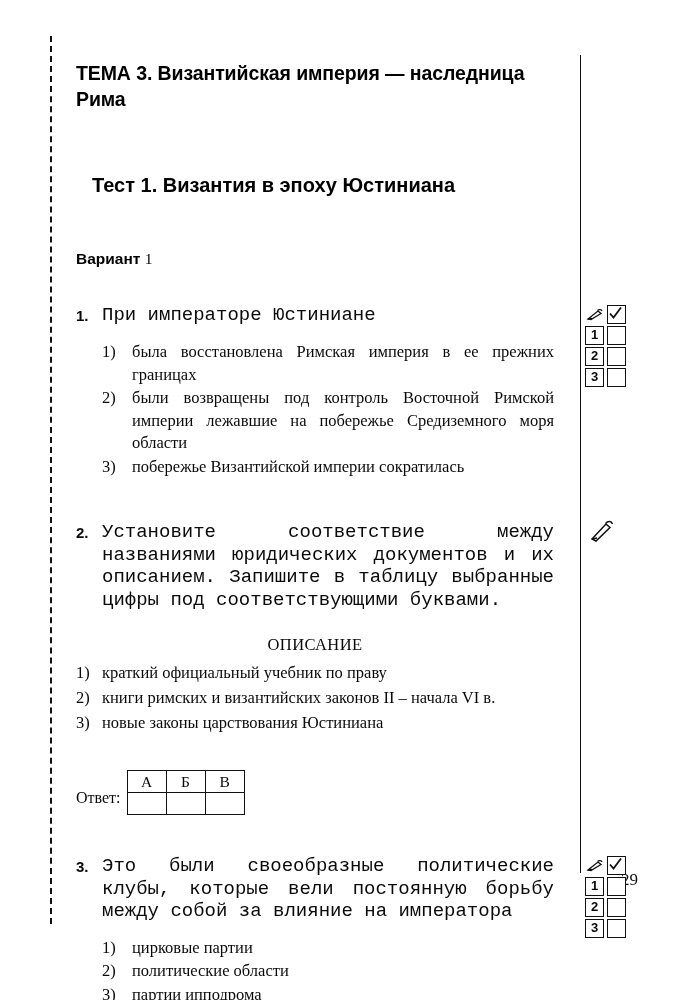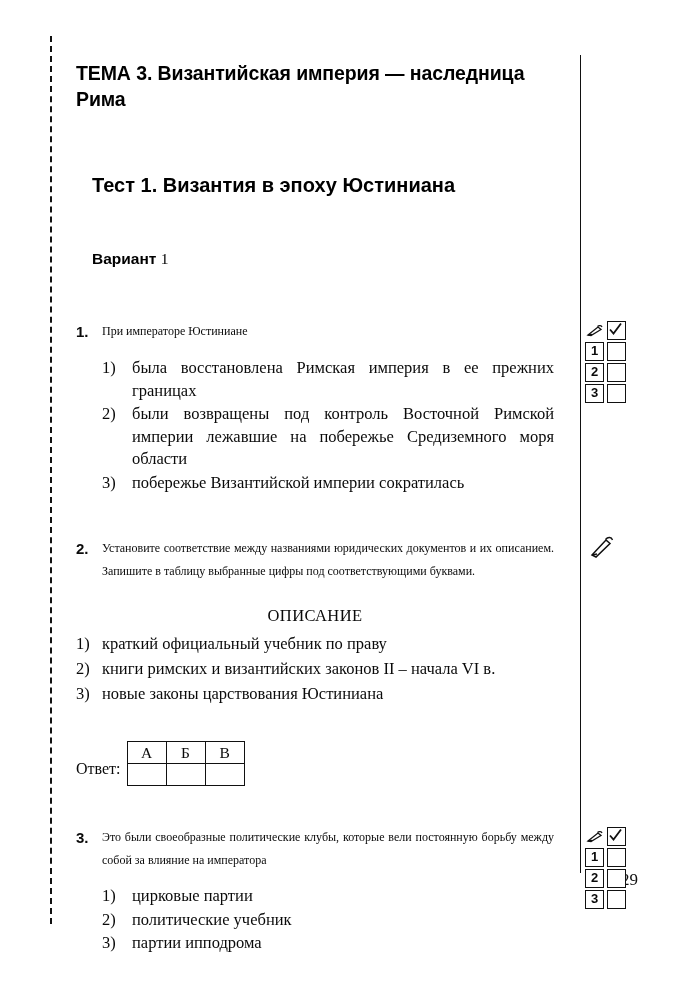--- a/index.html
+++ b/index.html
@@ -65,21 +65,21 @@
     font-size: 20px;
     line-height: 24px;
     margin: 16px;
     padding-top: 45px;
     color: #000;
   }
   .variant {
     font-family: "Liberation Sans", "DejaVu Sans", sans-serif;
     font-weight: bold;
     font-size: 15.5px;
-    margin: 16px;
+    margin: 0;
     padding-top: 37px;
     color: #000;
   }
   .variant .variant-num {
     font-family: "Liberation Serif", "DejaVu Serif", serif;
     font-weight: normal;
   }
 
   
   .question {
@@ -94,22 +94,23 @@
     font-family: "Liberation Sans", "DejaVu Sans", sans-serif;
     font-weight: bold;
     font-size: 15px;
     width: 26px;
     flex: 0 0 26px;
     line-height: 22px;
     padding-top: 1px;
   }
   .q-stem {
     flex: 1 1 auto;
-    font-size: 12px;
+    font-size: 19px;
     line-height: 22.5px;
+    font-family: Liberation Mono, monospace;
   }
   .q-stem.justify {
     text-align: justify;
     text-align-last: left;
   }
 
   .options {
     margin: 0;
     padding: 14px 0 0 0;
     list-style: none;
@@ -374,21 +375,21 @@
       <div class="q-num">3.</div>
       <div class="q-stem justify">Это были своеобразные политические клубы, которые вели постоянную борьбу между собой за влияние на императора</div>
     </div>
     <ul class="options">
       <li>
         <span class="opt-marker">1)</span>
         <span class="opt-text">цирковые партии</span>
       </li>
       <li>
         <span class="opt-marker">2)</span>
-        <span class="opt-text">политические учебник</span>
+        <span class="opt-text">политические области</span>
       </li>
       <li>
         <span class="opt-marker">3)</span>
         <span class="opt-text">партии ипподрома</span>
       </li>
     </ul>
 
     <div class="answer-widget" style="left:509px; top:41px;">
       <div class="aw-row">
         <span class="pen-cell">

